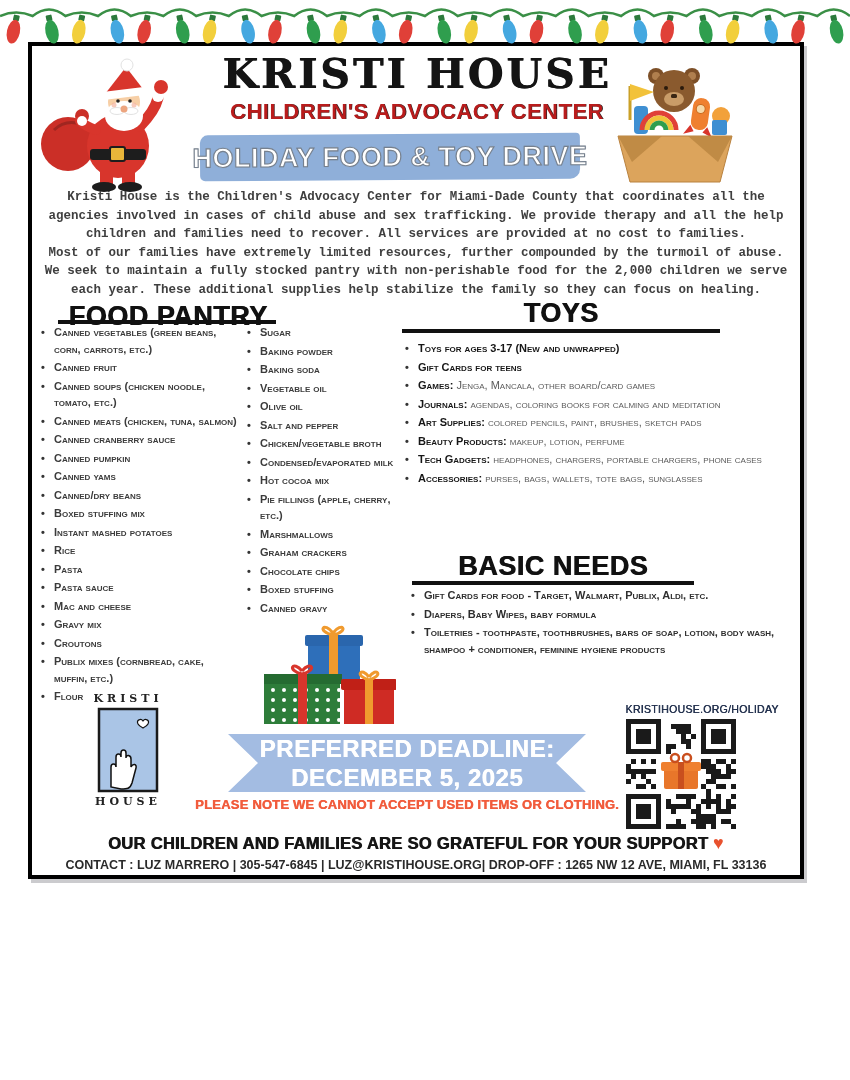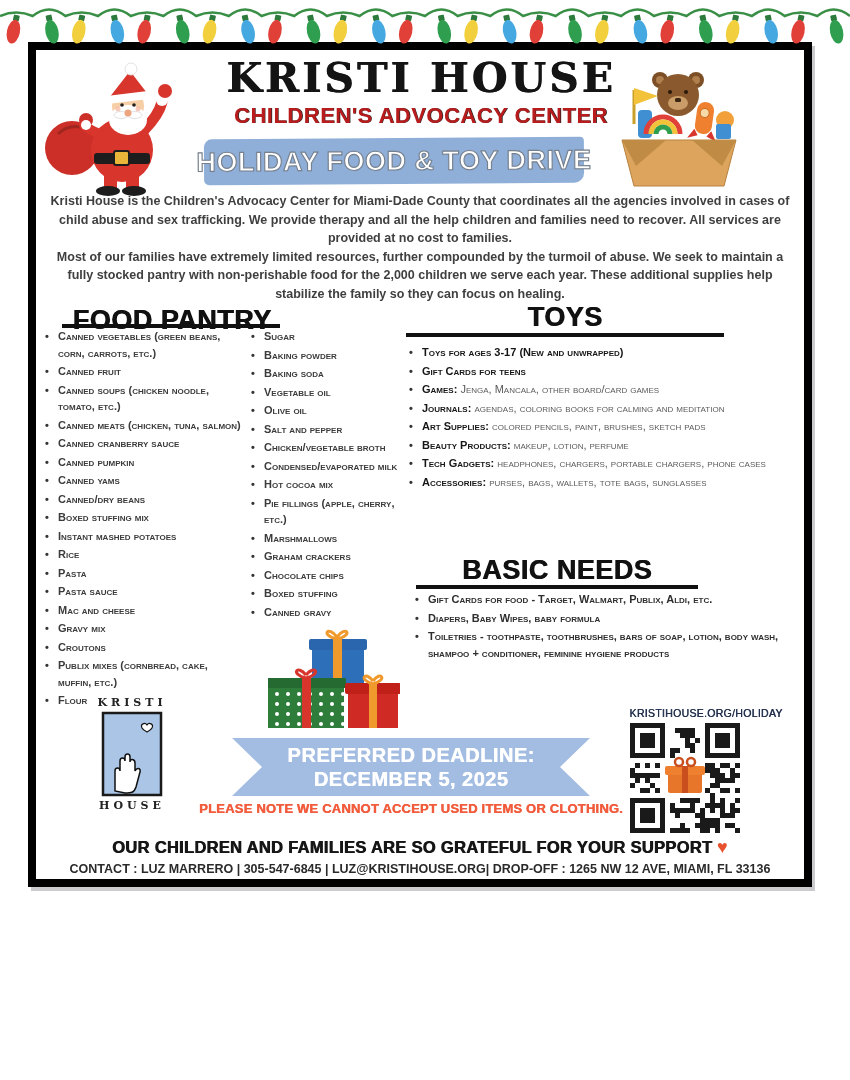--- a/index.html
+++ b/index.html
@@ -3,21 +3,21 @@
 <meta charset="utf-8">
 <style>
   html,body{margin:0;padding:0;}
   body{
     width:850px;height:1080px;position:relative;background:#ffffff;
     font-family:"Liberation Sans","DejaVu Sans",sans-serif;
     overflow:hidden;
   }
   .flyer{
     position:absolute;left:28px;top:42px;width:768px;height:829px;
-    border:8px solid #000000;background:#fff;
+    border:4px solid #000000;background:#fff;
     box-shadow:3px 4px 0 rgba(160,160,165,.55);
   }
   .flyer > *{position:absolute;}
   
   #lights{position:absolute;left:0;top:0;width:850px;height:48px;z-index:5;}
   
   .title{
     left:150px;top:4px;width:470px;text-align:center;
     font-family:"DejaVu Serif","Liberation Serif",serif;
     font-weight:bold;font-size:41px;letter-spacing:3px;color:#141414;
@@ -35,21 +35,21 @@
   }
   .banner span{
     font-weight:bold;font-size:27px;letter-spacing:.5px;color:#fff;
     -webkit-text-stroke:1.1px #76808e;text-shadow:0 0 1px #76808e;white-space:nowrap;
   }
   .santa{left:8px;top:8px;width:150px;height:140px;}
   .toybox{left:568px;top:2px;width:150px;height:140px;}
   
   .intro{left:12px;top:142px;width:744px;text-align:center;color:#3f3f3f;
     font-weight:bold;font-size:12.5px;line-height:1.48;}
-  .intro p{margin:0;}
+  .intro p{margin:0;font-family:Liberation Mono, monospace;}
   
   .sec-head{font-weight:bold;font-size:27px;letter-spacing:.5px;color:#111;
     text-align:center;white-space:nowrap;text-shadow:.8px 0 0 #111;}
   .sec-rule{height:3.5px;background:#111;}
   #food-head{left:22px;top:255px;width:228px;}
   #food-rule{left:26px;top:274px;width:218px;}
   #toys-head{left:370px;top:252px;width:318px;}
   #toys-rule{left:370px;top:283px;width:318px;}
   #basic-head{left:378px;top:505px;width:286px;}
   #basic-rule{left:380px;top:535px;width:282px;}
@@ -73,21 +73,21 @@
   .logo{left:46px;top:646px;width:100px;text-align:center;}
   .logo .ltext{font-family:"DejaVu Serif","Liberation Serif",serif;
     font-size:11px;font-weight:bold;letter-spacing:4px;color:#222;}
   .logo svg{margin:2px auto;display:block;}
   .gifts{left:232px;top:572px;width:132px;height:112px;}
   .ribbon{
     left:196px;top:688px;width:358px;height:58px;background:#a3bce2;
     clip-path:polygon(0 0,100% 0,calc(100% - 30px) 50%,100% 100%,0 100%,30px 50%);
     display:flex;flex-direction:column;align-items:center;justify-content:center;gap:1px;
   }
-  .ribbon div{color:#fff;font-weight:bold;font-size:20px;letter-spacing:.5px;
+  .ribbon div{color:#fff;font-weight:bold;font-size:24px;letter-spacing:.5px;
     text-shadow:.5px 0 0 #fff;white-space:nowrap;}
   .warning{left:140px;top:751px;width:470px;text-align:center;
     color:#f15c3d;font-weight:bold;font-size:13px;letter-spacing:.2px;
     text-shadow:.5px 0 0 #f15c3d;white-space:nowrap;}
   .website{left:552px;top:657px;width:236px;text-align:center;color:#22304d;
     font-weight:normal;font-size:10.5px;letter-spacing:.3px;text-shadow:.4px 0 0 #22304d;}
   #qr{left:594px;top:673px;width:110px;height:110px;}
   
   .gratitude{left:0;top:787px;width:100%;text-align:center;color:#161616;
     font-weight:bold;font-size:16.5px;letter-spacing:.3px;text-shadow:.7px 0 0 #161616;

